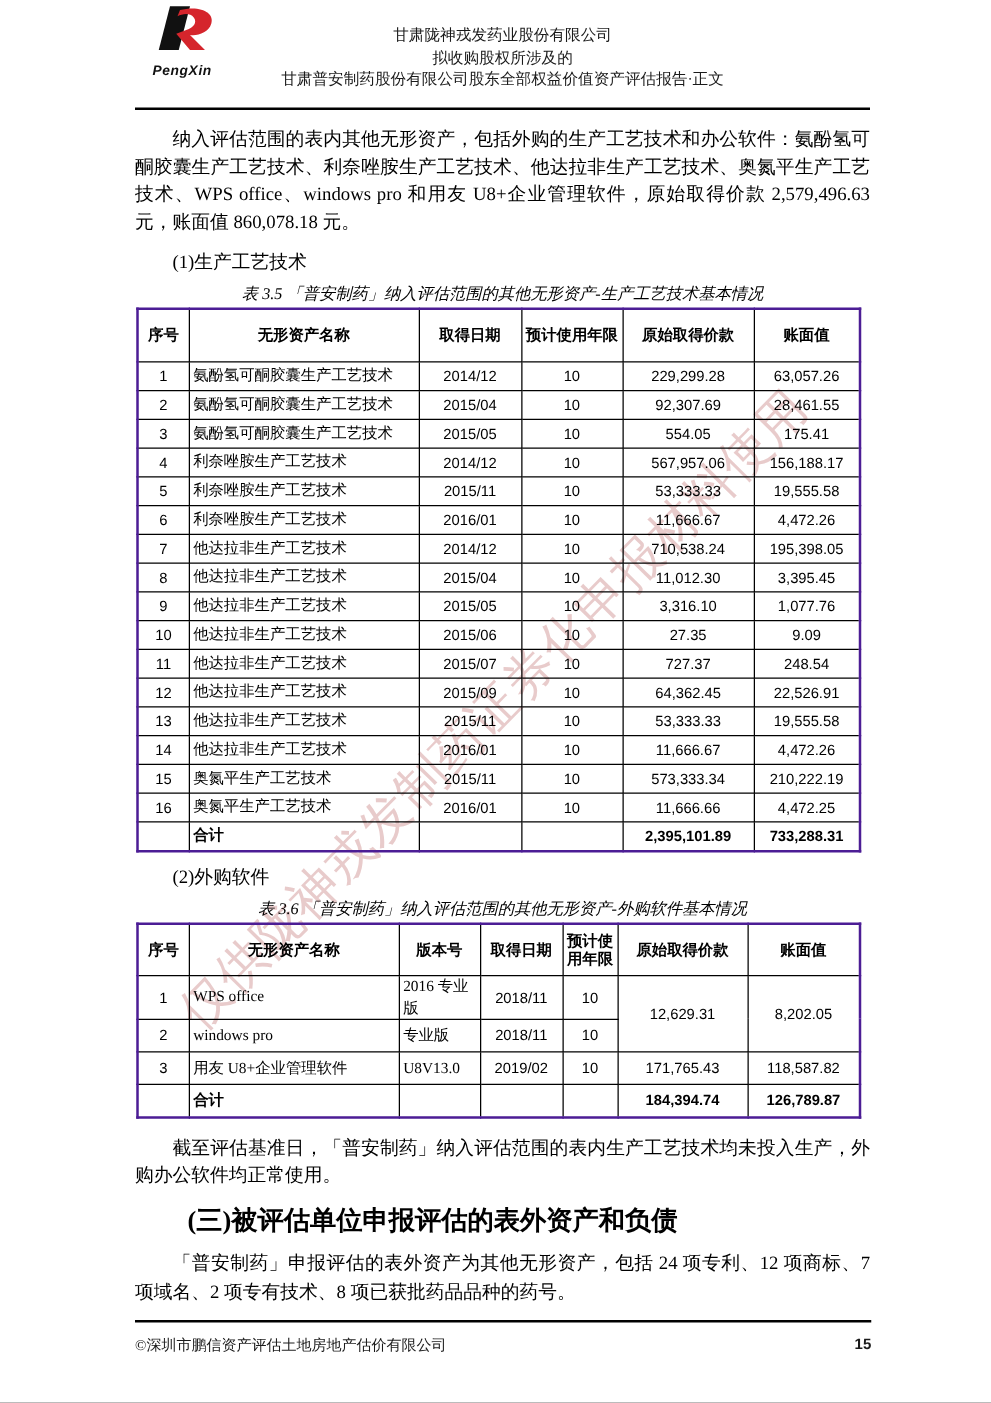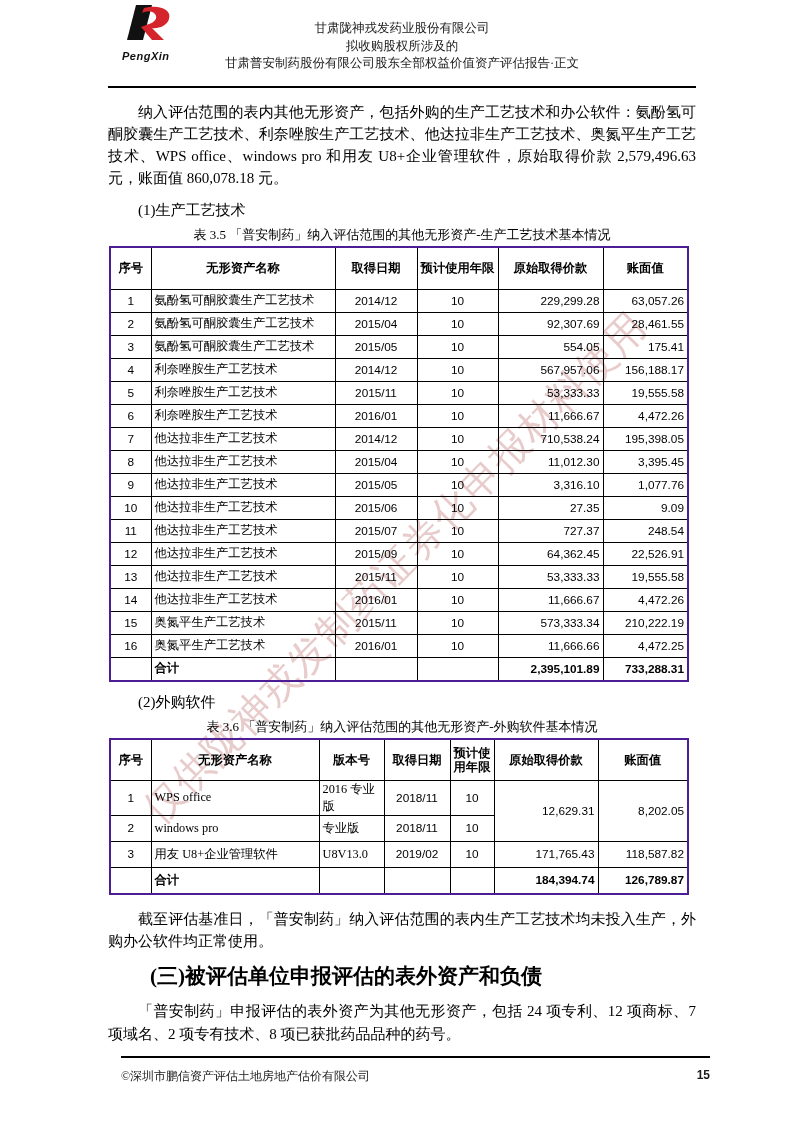--- a/index.html
+++ b/index.html
@@ -16,43 +16,43 @@
   .hdr{position:relative;padding-top:20px;min-height:52px;}
   .logo{position:absolute;left:14px;top:4px;width:66px;text-align:left;}
   .logo-word{font-family:"Liberation Sans",sans-serif;font-style:italic;font-weight:bold;
              font-size:11px;letter-spacing:0.5px;margin-top:-2px;color:#111;}
   .hdr-lines{text-align:center;font-size:12.5px;line-height:17.5px;color:#1a1a1a;}
   .hdr-rule{margin-top:13px;border-top:2.5px solid #000;height:0;}
   
   .para{margin:13px 0 0 0;font-size:15px;line-height:22.3px;text-align:justify;
         text-indent:2em;}
   .subitem{margin:9px 0 0 0;font-size:15px;line-height:22px;text-indent:2em;}
-  .caption{margin:5px 0 1px 0;font-size:13px;line-height:18px;text-align:center;}
+  .caption{margin:5px 0 1px 0;font-size:13px;line-height:18px;text-align:center;font-style:italic;}
   .h3{margin:13px 0 0 0;font-size:21px;line-height:22px;font-weight:bold;text-indent:2em;}
   
   table{border-collapse:collapse;width:578px;margin:2px 0 0 1px;table-layout:fixed;
         background:transparent;}
   th,td{border:1px solid #000;font-size:12.3px;padding:0 3px;overflow:hidden;
         background:transparent;}
   table{border:2px solid #4c1d95;}
   th{font-weight:bold;text-align:center;line-height:14px;}
   #t35 th{height:41px;}
   #t35 td{height:22px;}
   #t36 th{height:40px;}
   #t36 td{height:25px;}
   #t36 tr.r0 td{height:27px;}
   .num{font-family:"Liberation Sans",sans-serif;font-size:11.8px;}
   #t35 .c0,#t36 .c0{text-align:center;}
   #t35 .c1,#t36 .c1,#t36 .c2{text-align:left;}
   #t35 .c2,#t35 .c3,#t36 .c3,#t36 .c4{text-align:center;}
-  #t35 .c4,#t35 .c5,#t36 .c5,#t36 .c6{text-align:right;}
+  #t35 .c4,#t35 .c5,#t36 .c5,#t36 .c6{text-align:center;}
   tr.total-row td{font-weight:bold;}
   tr.total-row .c1{text-align:center;}
   
-  .footer-area{position:absolute;left:121px;top:1056px;width:589px;z-index:1;}
+  .footer-area{position:absolute;left:108px;top:1056px;width:589px;z-index:1;}
   .ftr-rule{border-top:2px solid #000;height:0;}
   .ftr-line{display:flex;justify-content:space-between;margin-top:10px;
             font-size:12px;color:#1a1a1a;}
   .pageno{font-weight:bold;font-family:"Liberation Sans",sans-serif;font-size:12px;}
 </style>
 </head>
 <body>
 
 <div class="page">
 

